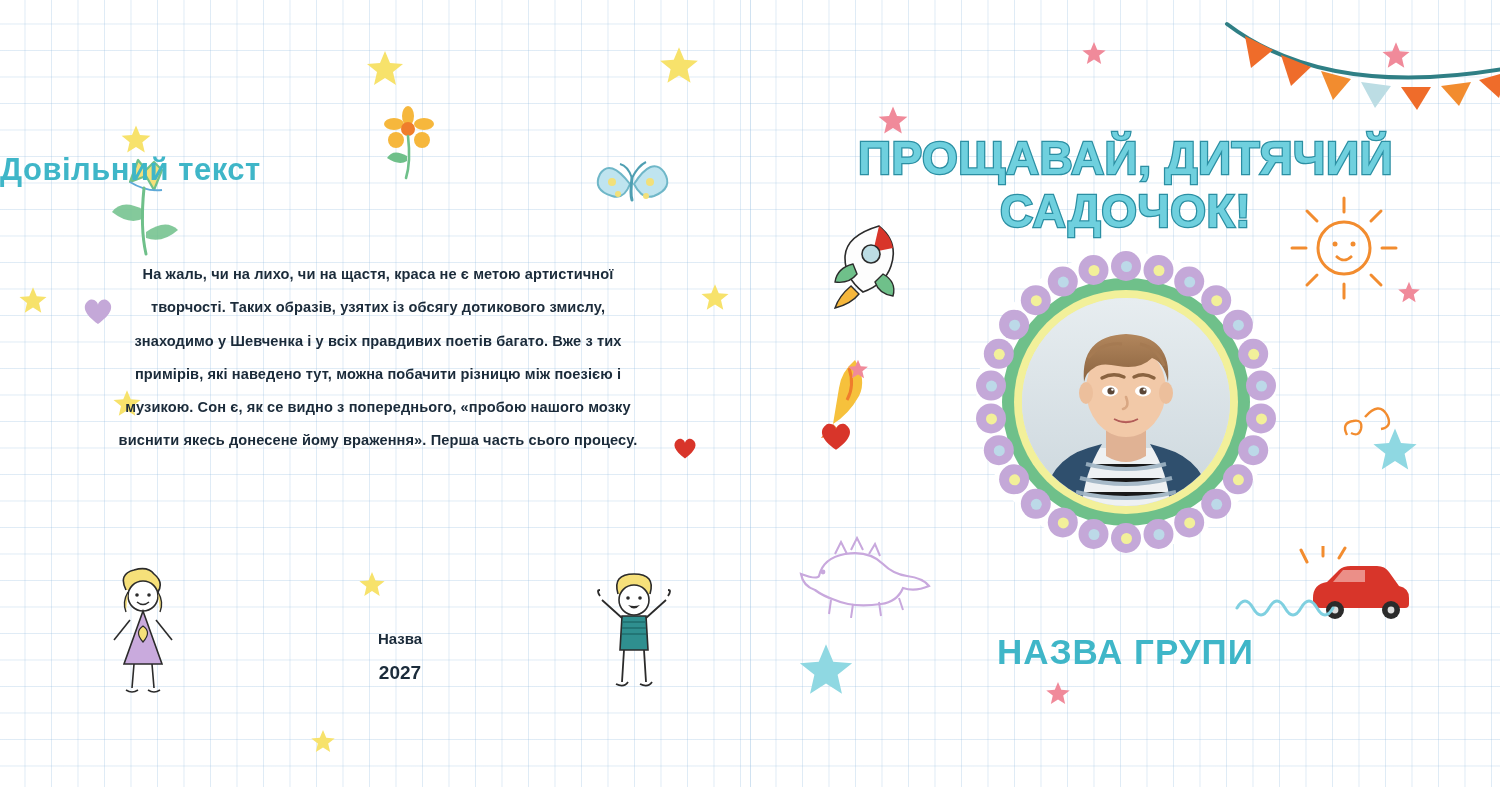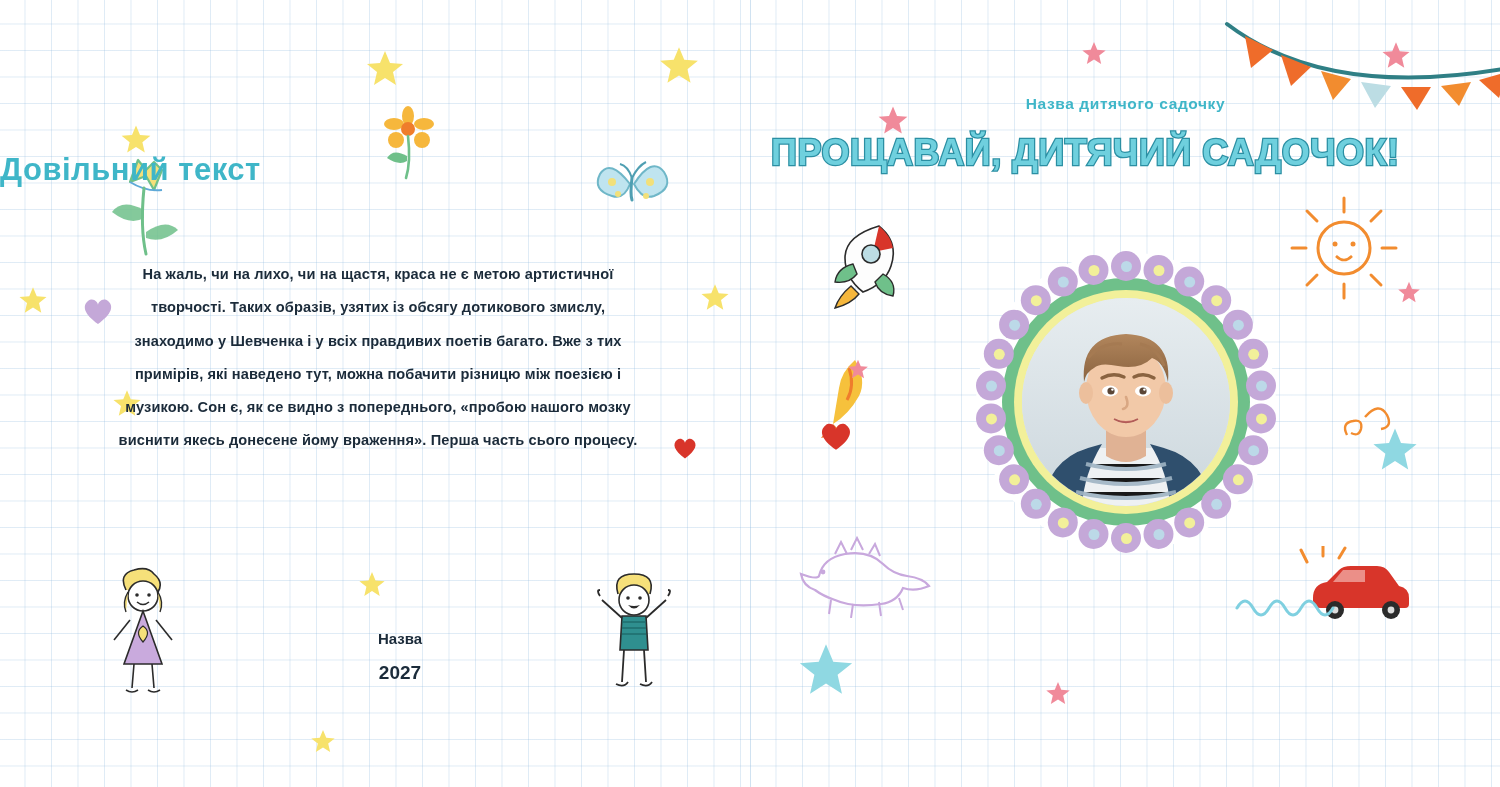--- a/index.html
+++ b/index.html
@@ -70,21 +70,22 @@
     left: 0; right: 0; top: 95px;
     text-align: center;
     font-size: 15.5px;
     font-weight: bold;
     letter-spacing: 0.6px;
     color: #3fb6c8;
   }
   .main-title {
     position: absolute;
     left: 20px; right: 20px; top: 132px;
-    font-size: 36px;
+    text-align: center;
+    font-size: 46px;
     font-weight: bold;
     line-height: 1.16;
     letter-spacing: 0.5px;
     color: #6fd0de;
     -webkit-text-stroke: 2.5px #2b8fa3;
     paint-order: stroke fill;
     text-transform: uppercase;
   }
   .group-name {
     position: absolute;
@@ -344,21 +345,20 @@
     <svg class="deco" style="left:620px; top:425px;" width="48" height="48" viewBox="0 0 40 40">
         <path d="M20 3 L25 15 L38 16 L28 24 L31 37 L20 30 L9 37 L12 24 L2 16 L15 15 Z" fill="#8fd8e2"></path>
       </svg>
     <svg class="deco" style="left:46px; top:640px;" width="58" height="58" viewBox="0 0 40 40">
         <path d="M20 3 L25 15 L38 16 L28 24 L31 37 L20 30 L9 37 L12 24 L2 16 L15 15 Z" fill="#8fd8e2"></path>
       </svg>
     <svg class="deco" style="left:294px; top:680px;" width="26" height="26" viewBox="0 0 40 40">
         <path d="M20 3 L25 15 L38 16 L28 24 L31 37 L20 30 L9 37 L12 24 L2 16 L15 15 Z" fill="#f08a9a"></path>
       </svg>
 
-    <div class="kg-name">Назва дитячого садочку</div>
     <div class="main-title">ПРОЩАВАЙ, ДИТЯЧИЙ САДОЧОК!</div>
 
     <div class="frame-wrap">
       <div class="frame-outer"></div>
       <div class="frame-ring-green"></div>
       <div class="frame-ring-yellow"></div>
       <div class="photo-clip">
         <svg class="photo-svg" viewBox="0 0 208 208" preserveAspectRatio="xMidYMid slice">
           <defs>
             <linearGradient id="bg" x1="0" y1="0" x2="0" y2="1">
@@ -482,14 +482,15 @@
           </div>
           <div class="bead" style="transform: translate(-63.2px, -120.4px); background: rgb(196, 168, 216);">
             <div class="dot" style="background: rgb(188, 217, 232);"></div>
           </div>
           <div class="bead" style="transform: translate(-32.5px, -132px); background: rgb(196, 168, 216);">
             <div class="dot" style="background: rgb(242, 240, 154);"></div>
           </div>
         </div>
     </div>
 
+    <div class="group-name">НАЗВА ГРУПИ</div>
   </div>
 </div>
 
 </body></html>

